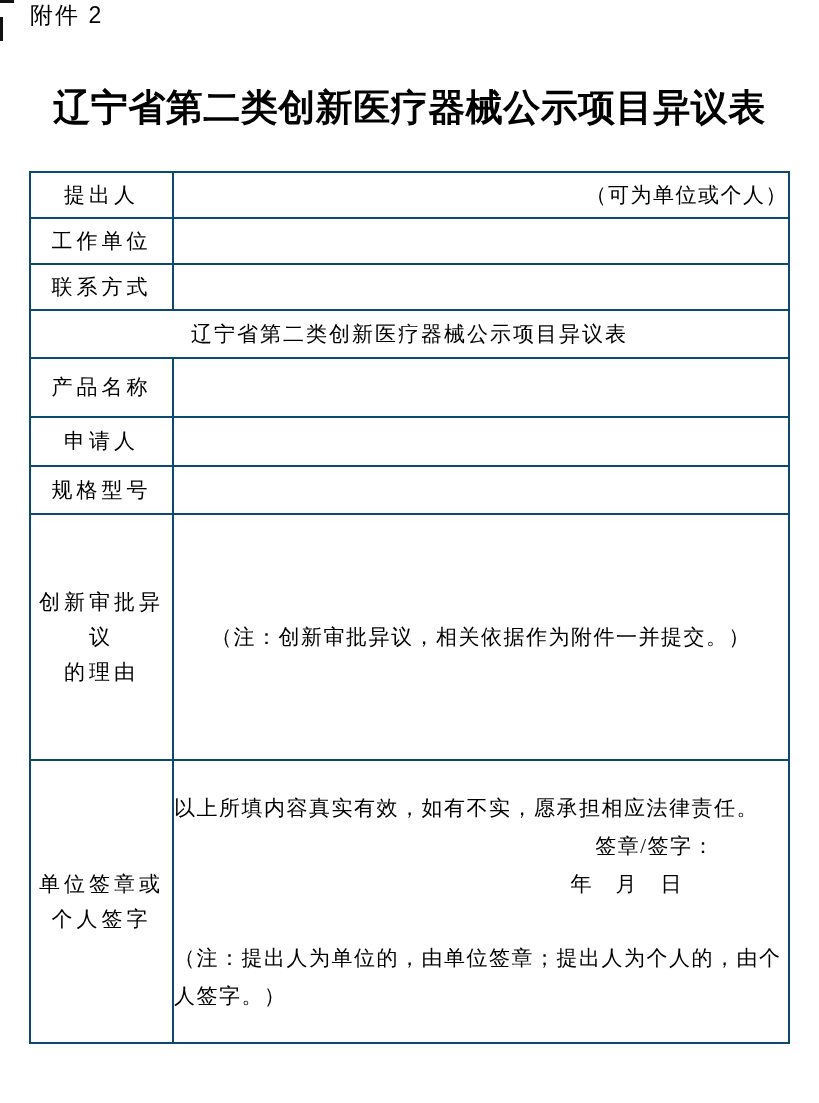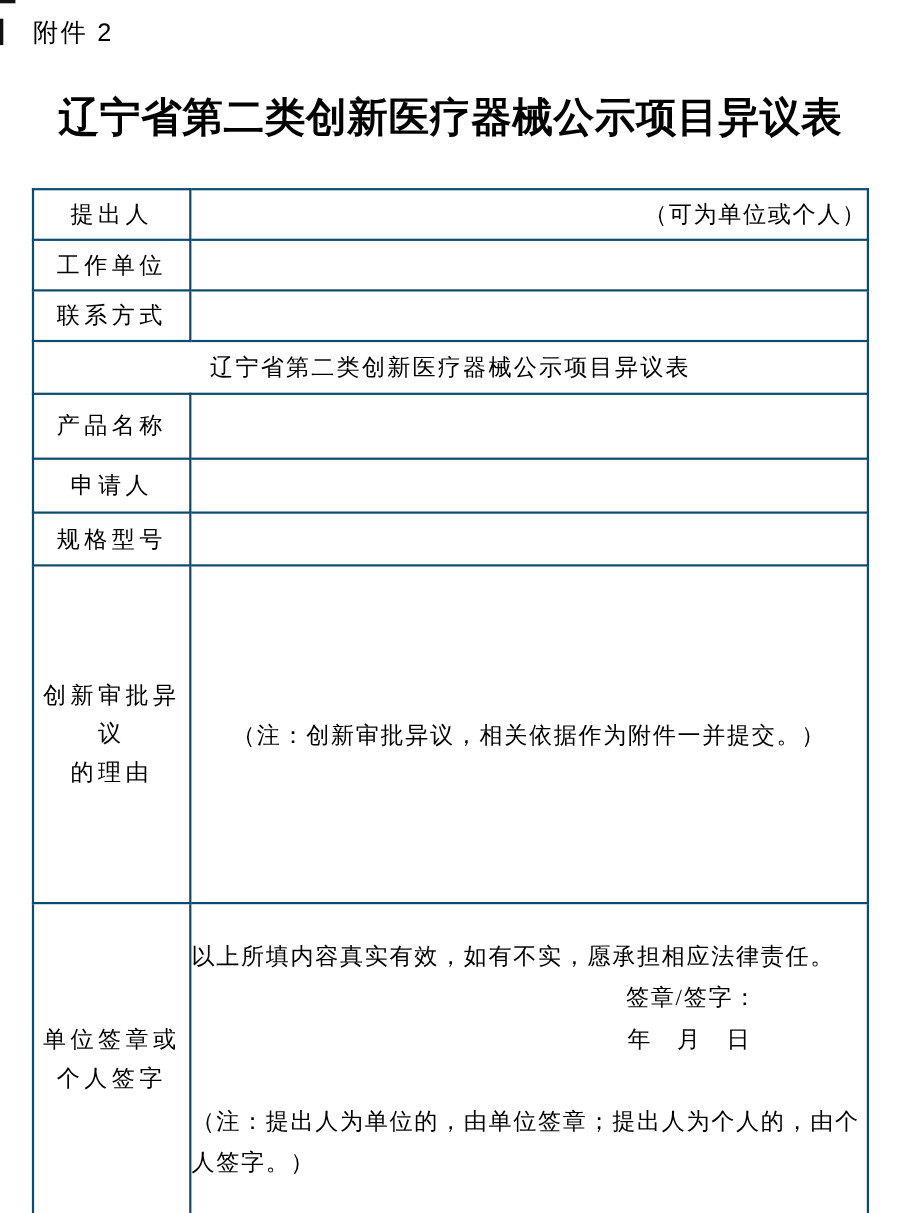--- a/index.html
+++ b/index.html
@@ -4,21 +4,21 @@
 <style>
   html,body{margin:0;padding:0;}
   body{
     width:819px;height:1103px;background:#ffffff;color:#000;
     font-family:"Liberation Serif","DejaVu Serif",serif;
     position:relative;overflow:hidden;
   }
   .scan-artifact-h{position:absolute;left:0;top:0;width:14px;height:3px;background:#111;}
   .scan-artifact-v{position:absolute;left:0;top:17px;width:3px;height:24px;background:#111;}
   .attachment{
-    position:absolute;left:30px;top:14px;
+    position:absolute;left:30px;top:0;
     font-family:"Liberation Sans","DejaVu Sans",sans-serif;
     font-size:23px;letter-spacing:2px;
   }
   .title{
     position:absolute;left:0;top:88px;width:100%;margin:0;
     text-align:center;font-size:37px;font-weight:bold;line-height:40px;
     letter-spacing:0.5px;
   }
   table.form-table{
     position:absolute;left:29px;top:171px;width:761px;
@@ -30,27 +30,27 @@
   col.c1{width:143px;}
   .label{
     text-align:center;letter-spacing:4px;padding-left:4px;
     line-height:35px;white-space:pre-line;
   }
   .r1,.r2,.r3{height:46px;}
   .r4{height:48px;}
   .r5{height:59px;}
   .r6{height:49px;}
   .r7{height:48px;font-family:Liberation Serif, serif;}
-  .r8{height:307px;}
+  .r8{height:246px;}
   .r9{height:283px;}
   .hint-cell{text-align:right;padding:0 3px 0 0;letter-spacing:1.5px;}
   .section-cell{text-align:center;letter-spacing:2px;}
   .reason-cell{vertical-align:bottom;text-align:center;letter-spacing:1.5px;padding:0 0 49px 0;}
   .sig-cell{vertical-align:top;padding:25px 3px 0 11px;line-height:38px;letter-spacing:1.5px;}
-  .sig-sign{text-align:right;padding-right:99px;}
+  .sig-sign{text-align:right;padding-right:73px;}
   .sig-date{text-align:right;padding-right:105px;}
   .sig-note{margin-top:36px;}
 </style>
 </head>
 <body>
 
 <div>
   <div class="scan-artifact-h"></div>
   <div class="scan-artifact-v"></div>
 

